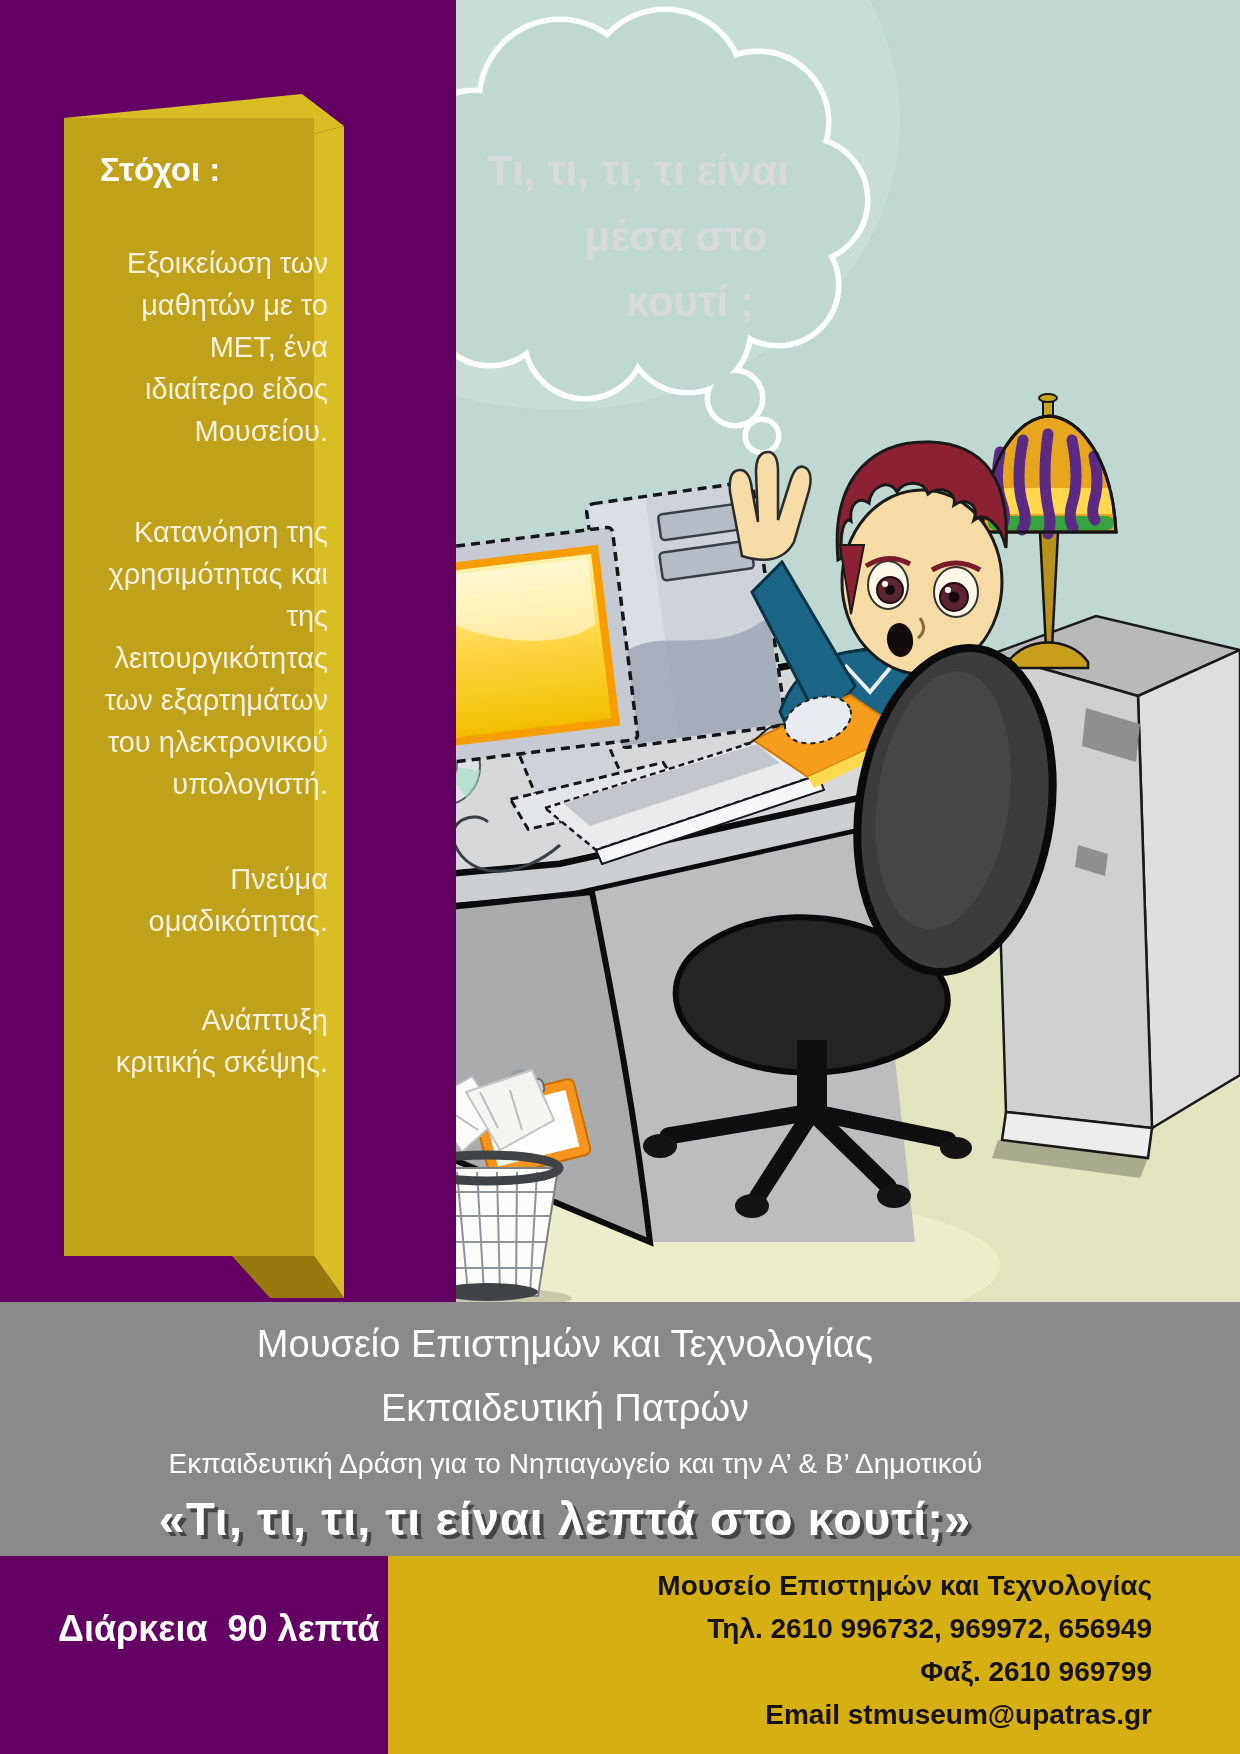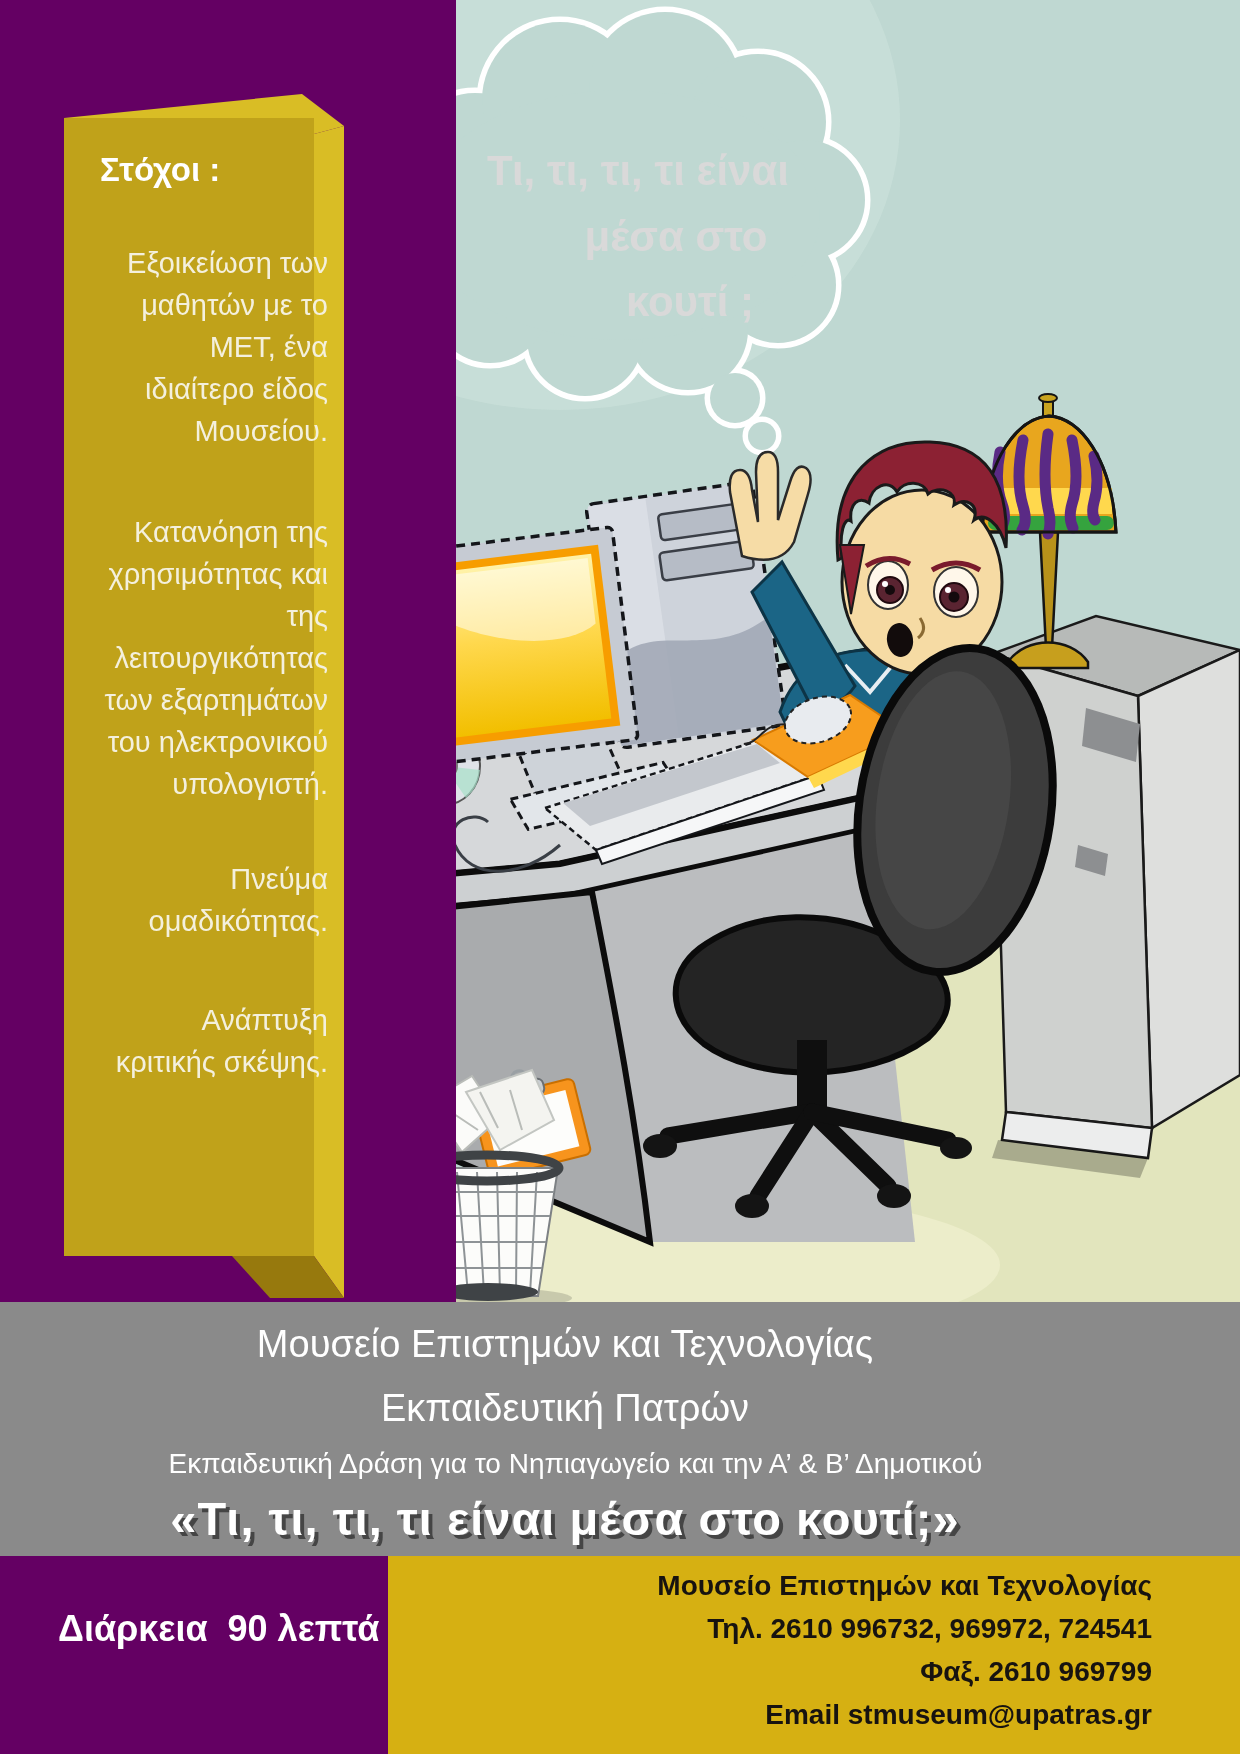--- a/index.html
+++ b/index.html
@@ -275,31 +275,31 @@
       <p class="g3">Πνεύμα ομαδικότητας.</p>
       <p class="g4">Ανάπτυξη κριτικής σκέψης.</p>
     </div>
   </aside>
 
   <section class="band">
     <div class="band-inner">
       <div class="band-line1">Μουσείο Επιστημών και Τεχνολογίας</div>
       <div class="band-line2">Εκπαιδευτική Πατρών</div>
       <div class="band-subtitle">Εκπαιδευτική Δράση για το Νηπιαγωγείο και την Α’ &amp; Β’ Δημοτικού</div>
-      <div class="band-headline">«Τι, τι, τι, τι είναι μέσα στο κουτί;»</div>
+      <div class="band-headline">«Τι, τι, τι, τι είναι λεπτά στο κουτί;»</div>
     </div>
   </section>
 
   <footer>
     <div class="foot-purple">
       <span>Διάρκεια  90 λεπτά</span>
     </div>
     <div class="foot-gold">
       <div class="contact">
         <div>Μουσείο Επιστημών και Τεχνολογίας</div>
-        <div>Τηλ. 2610 996732, 969972, 724541</div>
+        <div>Τηλ. 2610 996732, 969972, 656949</div>
         <div>Φαξ. 2610 969799</div>
         <div>Email stmuseum@upatras.gr</div>
       </div>
     </div>
   </footer>
 
 </div>
 
 </body></html>

